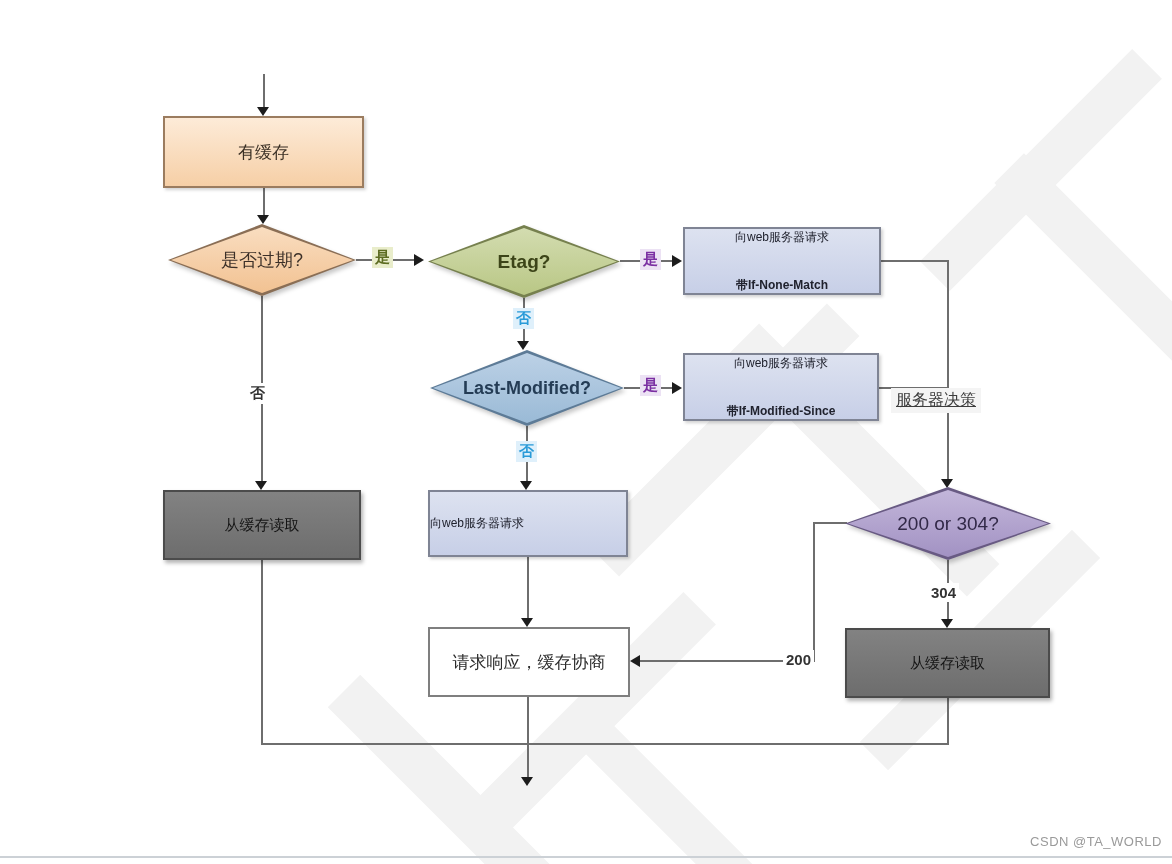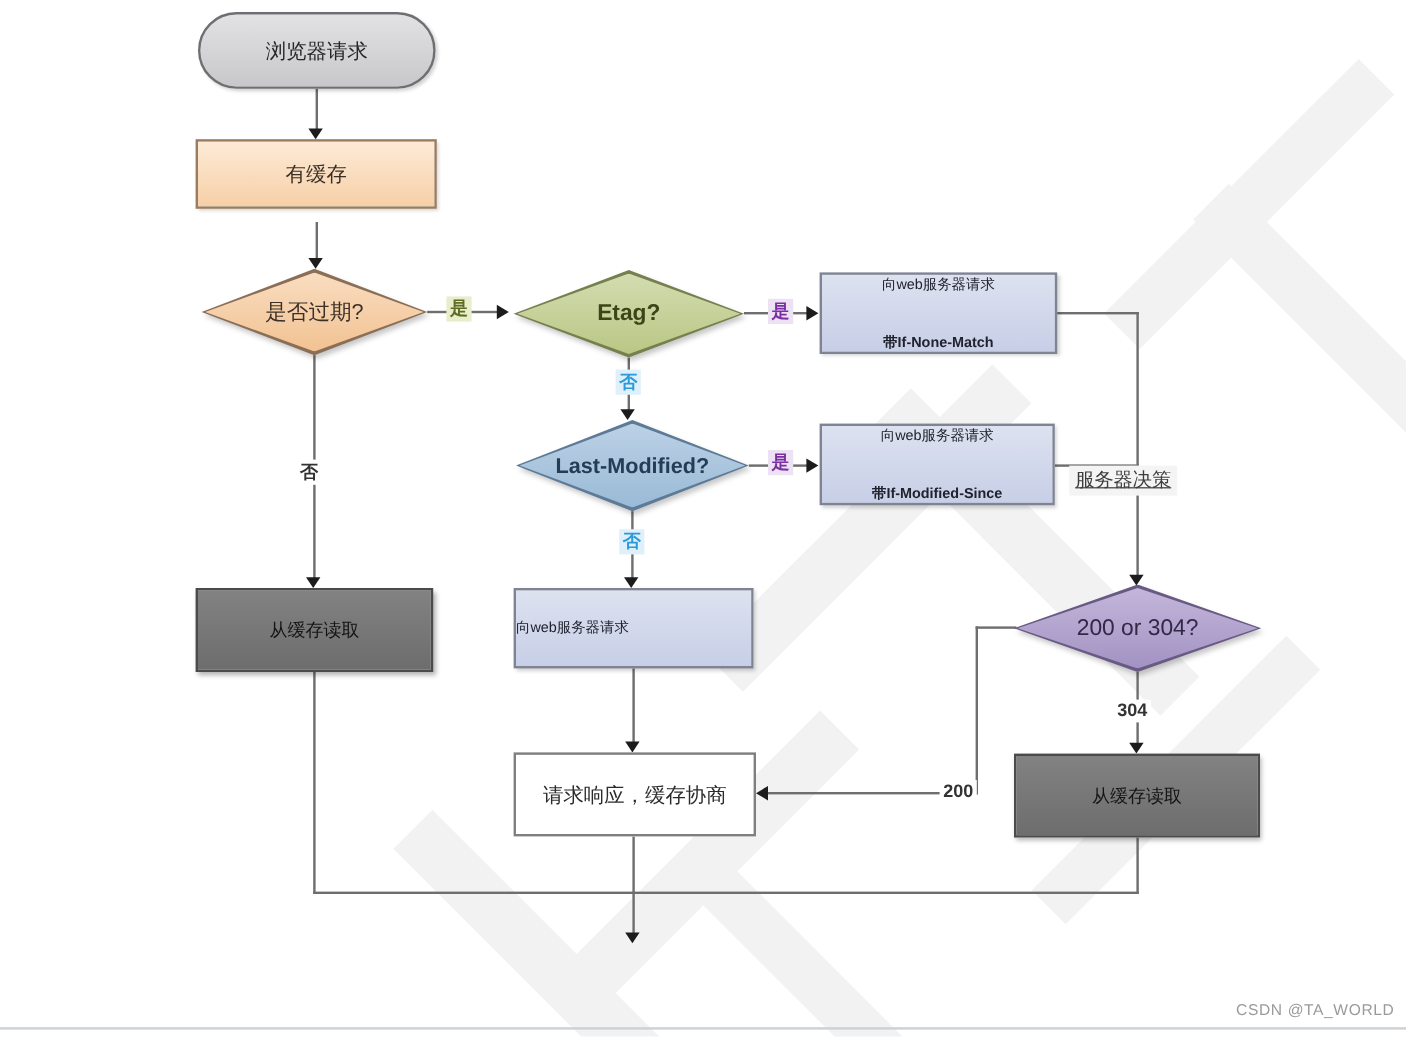--- a/index.html
+++ b/index.html
@@ -110,25 +110,22 @@
 
   <div class="vl" style="left:527px;top:697px;height:83px;"></div>
   <div class="ah ah-down" style="left:521px;top:777px;"></div>
 
   <div class="vl" style="left:261px;top:560px;height:185px;"></div>
   <div class="hl" style="left:261px;top:743px;width:268px;"></div>
 
   <div class="vl" style="left:947px;top:698px;height:47px;"></div>
   <div class="hl" style="left:527px;top:743px;width:422px;"></div>
 
-  <div class="node stadium" style="left:165px;top:10px;width:198px;height:64px;">
-    <span>浏览器请求</span>
-  </div>
 
-  <div class="node rect-peach" style="left:163px;top:116px;width:201px;height:58px;">
+  <div class="node rect-peach" style="left:163px;top:116px;width:201px;height:72px;">
     <span>有缓存</span>
   </div>
 
   <div class="dia dia-green" style="left:428px;top:225px;width:192px;height:73px;">
     <div class="d-bg"></div>
     <div class="d-fill">
       <span>Etag?</span>
     </div>
   </div>
 

